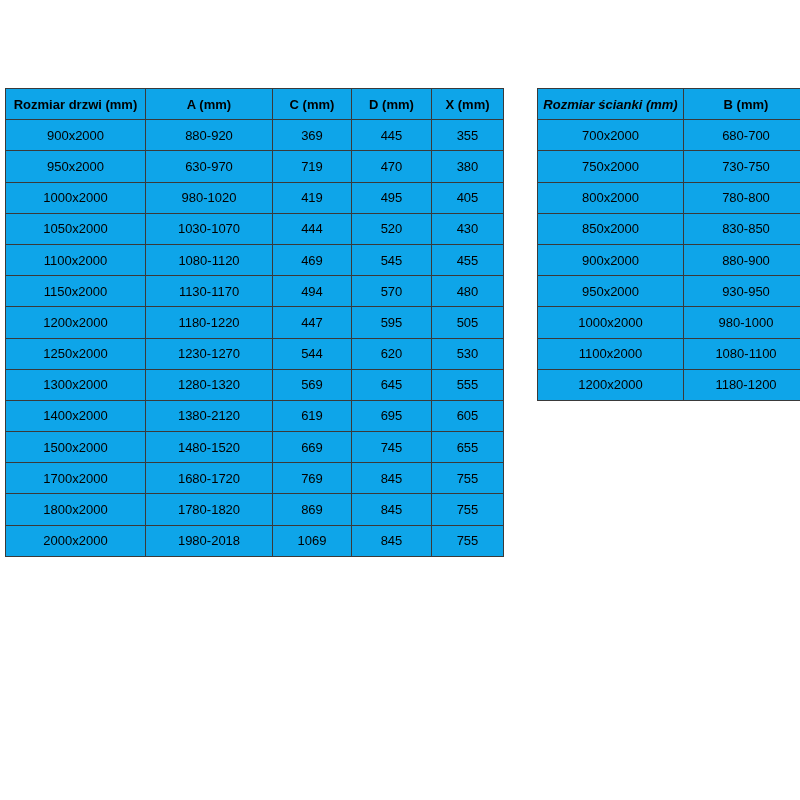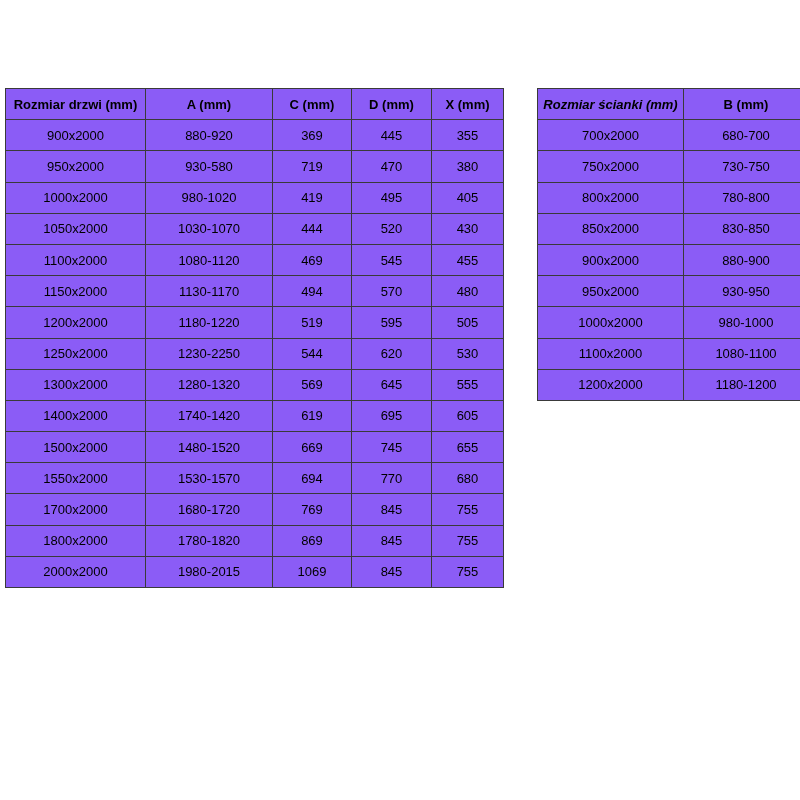--- a/index.html
+++ b/index.html
@@ -12,21 +12,21 @@
     width: 800px;
     height: 800px;
     background: #ffffff;
     font-family: "Liberation Sans", sans-serif;
     color: #000000;
   }
   table.spec {
     position: absolute;
     border-collapse: collapse;
     table-layout: fixed;
-    background: #8b5cf6;
+    background: #0ea5e9;
   }
   table.spec th, table.spec td {
     border: 1px solid #3a3a3a;
     text-align: center;
     vertical-align: middle;
     height: 30.2px;
     padding: 0 2px;
     font-size: 13px;
     color: #000000;
     white-space: nowrap;
@@ -73,21 +73,21 @@
       <tbody>
         <tr>
           <td>900x2000</td>
           <td>880-920</td>
           <td>369</td>
           <td>445</td>
           <td>355</td>
         </tr>
         <tr>
           <td>950x2000</td>
-          <td>930-580</td>
+          <td>630-970</td>
           <td>719</td>
           <td>470</td>
           <td>380</td>
         </tr>
         <tr>
           <td>1000x2000</td>
           <td>980-1020</td>
           <td>419</td>
           <td>495</td>
           <td>405</td>
@@ -109,76 +109,69 @@
         <tr>
           <td>1150x2000</td>
           <td>1130-1170</td>
           <td>494</td>
           <td>570</td>
           <td>480</td>
         </tr>
         <tr>
           <td>1200x2000</td>
           <td>1180-1220</td>
-          <td>519</td>
+          <td>447</td>
           <td>595</td>
           <td>505</td>
         </tr>
         <tr>
           <td>1250x2000</td>
-          <td>1230-2250</td>
+          <td>1230-1270</td>
           <td>544</td>
           <td>620</td>
           <td>530</td>
         </tr>
         <tr>
           <td>1300x2000</td>
           <td>1280-1320</td>
           <td>569</td>
           <td>645</td>
           <td>555</td>
         </tr>
         <tr>
           <td>1400x2000</td>
-          <td>1740-1420</td>
+          <td>1380-2120</td>
           <td>619</td>
           <td>695</td>
           <td>605</td>
         </tr>
         <tr>
           <td>1500x2000</td>
           <td>1480-1520</td>
           <td>669</td>
           <td>745</td>
           <td>655</td>
         </tr>
         <tr>
-          <td>1550x2000</td>
-          <td>1530-1570</td>
-          <td>694</td>
-          <td>770</td>
-          <td>680</td>
-        </tr>
-        <tr>
           <td>1700x2000</td>
           <td>1680-1720</td>
           <td>769</td>
           <td>845</td>
           <td>755</td>
         </tr>
         <tr>
           <td>1800x2000</td>
           <td>1780-1820</td>
           <td>869</td>
           <td>845</td>
           <td>755</td>
         </tr>
         <tr>
           <td>2000x2000</td>
-          <td>1980-2015</td>
+          <td>1980-2018</td>
           <td>1069</td>
           <td>845</td>
           <td>755</td>
         </tr>
       </tbody>
     </table>
   <table id="wall-table" class="spec">
       <thead>
         <tr>
           <th>Rozmiar ścianki (mm)</th>

